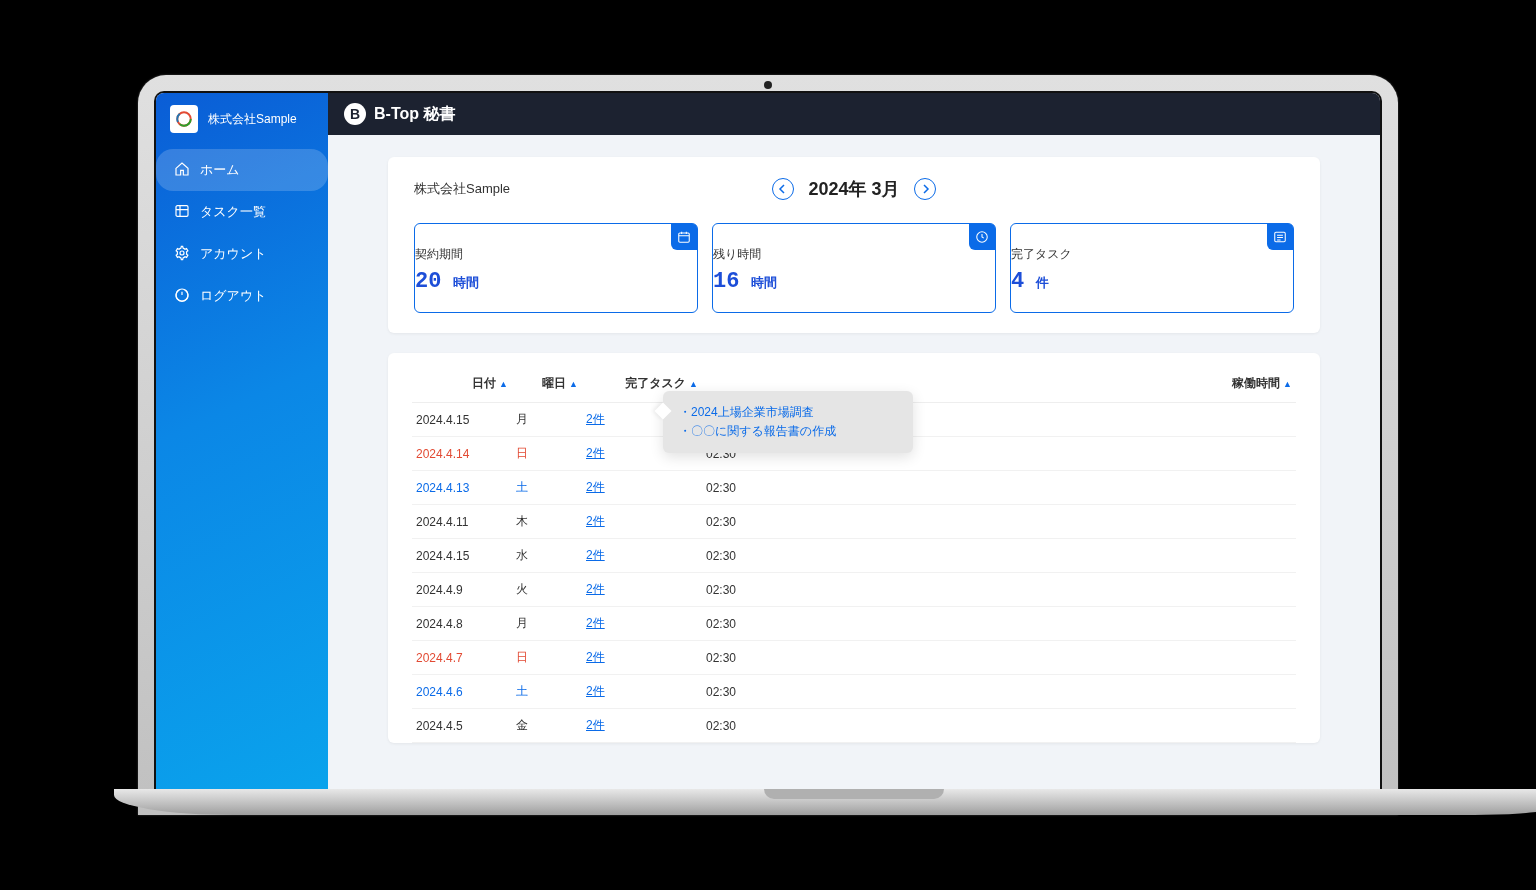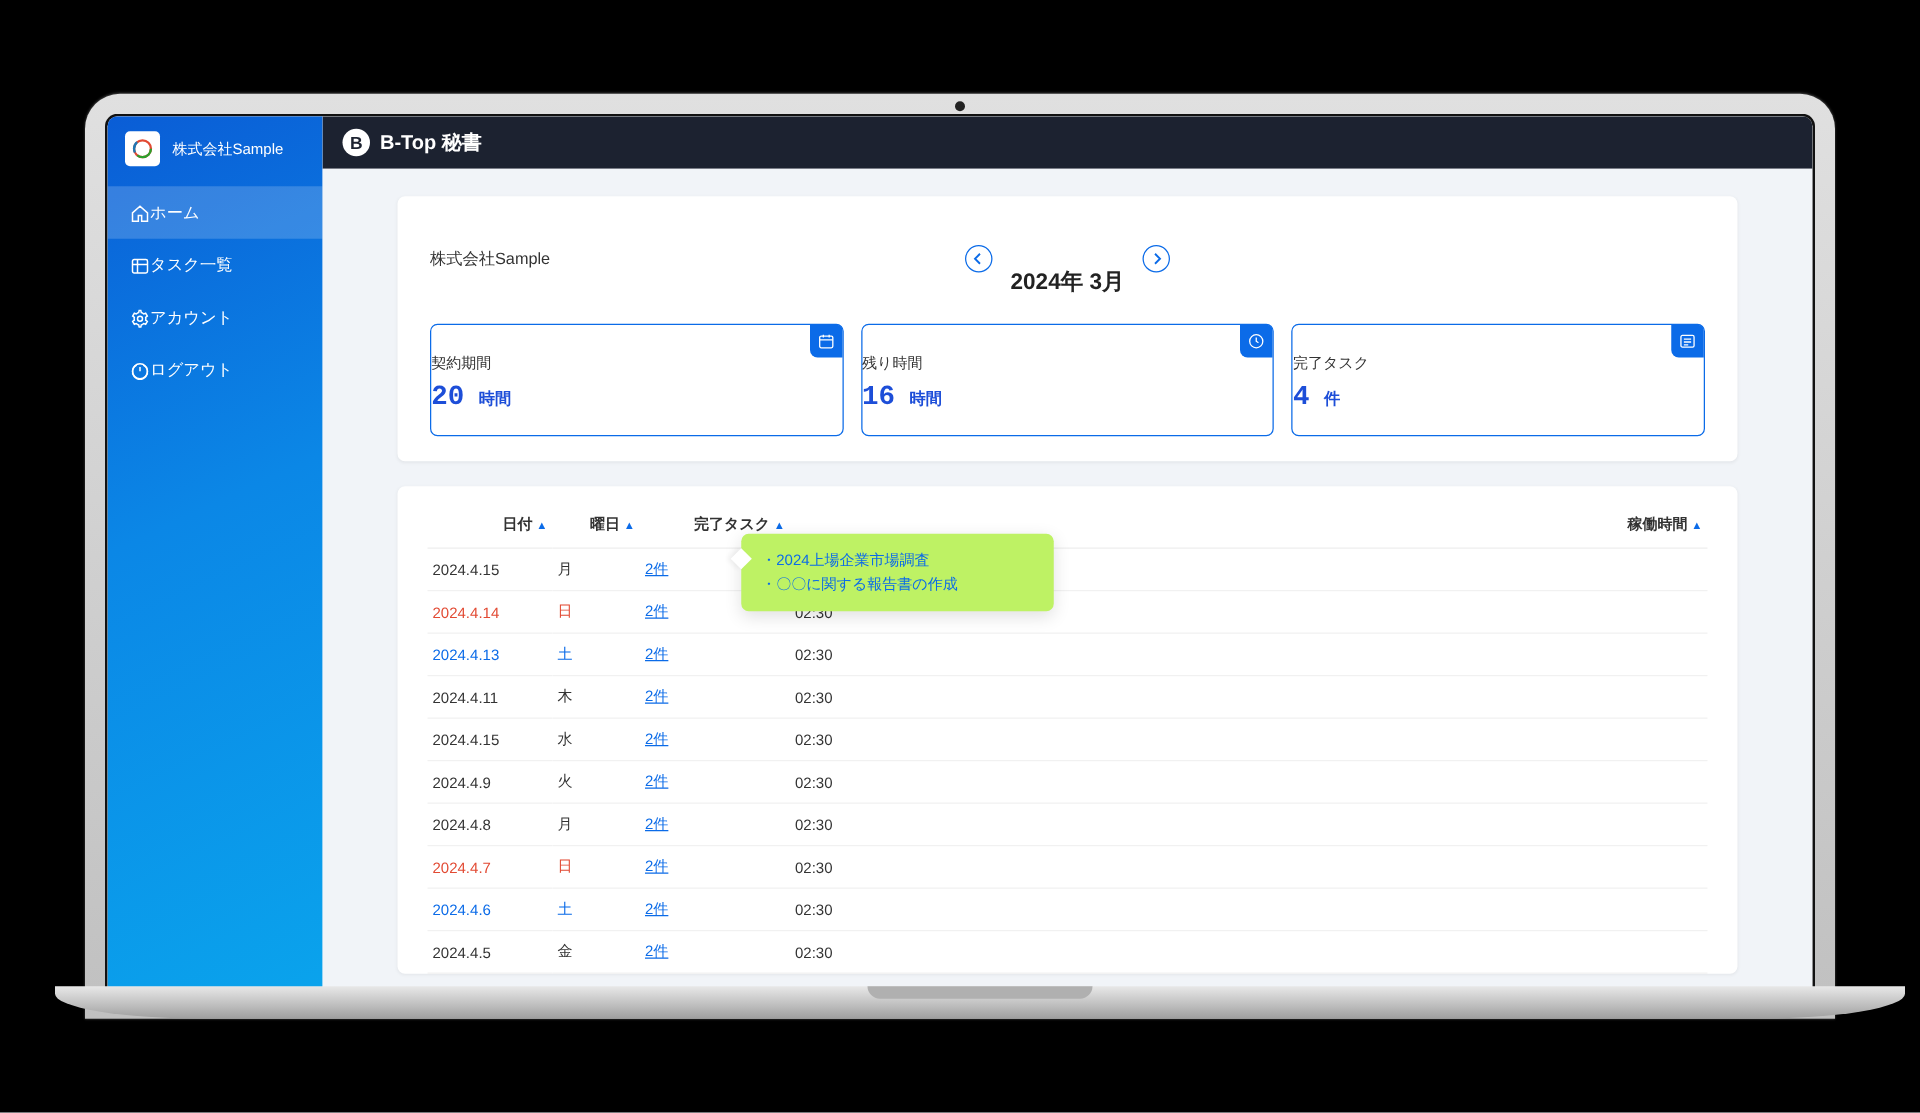--- a/index.html
+++ b/index.html
@@ -6,21 +6,21 @@
 body {
   font-family: -apple-system, "Hiragino Sans", "Meiryo", sans-serif;
   background: #000;
   display: flex;
   align-items: center;
   justify-content: center;
   min-height: 100vh;
   padding: 30px 10px;
 }
 .laptop-frame {
-  width: 1400px;
+  width: 1260px;
   background: linear-gradient(#e0e0e0, #c0c0c0);
   border-radius: 28px 28px 0 0;
   padding: 16px 16px 0 16px;
   position: relative;
   box-shadow: 0 0 2px rgba(255,255,255,0.3);
 }
 .laptop-camera {
   position: absolute;
   top: 6px;
   left: 50%;
@@ -79,24 +79,26 @@
   background: #fff;
   border-radius: 4px;
   display: flex;
   align-items: center;
   justify-content: center;
 }
 .company-logo svg { width: 18px; height: 18px; }
 .company-name { font-size: 12px; }
 .nav-item {
   display: flex;
-  align-items: flex-end;
+  align-items: flex-start;
+  gap: 10px;
   padding: 12px 18px;
   cursor: pointer;
   font-size: 13px;
+  border-radius: 17px;
 }
 .nav-item.active { background: rgba(255,255,255,0.18); }
 .nav-item .icon { width: 16px; height: 16px; display: flex; align-items: center; justify-content: center; }
 .nav-item .icon svg { stroke: #fff; }
 
 
 .main { flex: 1; display: flex; flex-direction: column; overflow: hidden; }
 .topbar {
   background: #1c2230;
   color: #fff;
@@ -143,21 +145,21 @@
 }
 .period-arrow {
   width: 22px; height: 22px;
   border: 1.5px solid #0b6be8;
   border-radius: 50%;
   display: flex; align-items: center; justify-content: center;
   cursor: pointer;
   color: #0b6be8;
 }
 .period-arrow svg { width: 10px; height: 10px; }
-.period-label { font-size: 18px; font-weight: 700; color: #222; margin-top: 36px; }
+.period-label { font-size: 18px; font-weight: 700; color: #222; }
 .period-spacer { width: 220px; }
 
 .stat-row { display: flex; gap: 14px; }
 .stat-card {
   flex: 1;
   border: 1.5px solid #0b6be8;
   border-radius: 6px;
   padding: 22px 0 18px 0;
   position: relative;
 }
@@ -199,21 +201,21 @@
 .date-sunday { color: #e24a33; }
 .date-saturday { color: #0b6be8; }
 .task-link { color: #0b6be8; text-decoration: underline; cursor: pointer; }
 
 
 .tooltip {
   position: absolute;
   top: 38px;
   left: 275px;
   width: 250px;
-  background: #bef264;
+  background: #e5e5e5;
   border-radius: 6px;
   box-shadow: 0 4px 14px rgba(0,0,0,0.12);
   padding: 12px 16px;
   font-size: 12px;
   color: #0b6be8;
   z-index: 10;
 }
 .tooltip::before {
   content: "";
   position: absolute;

